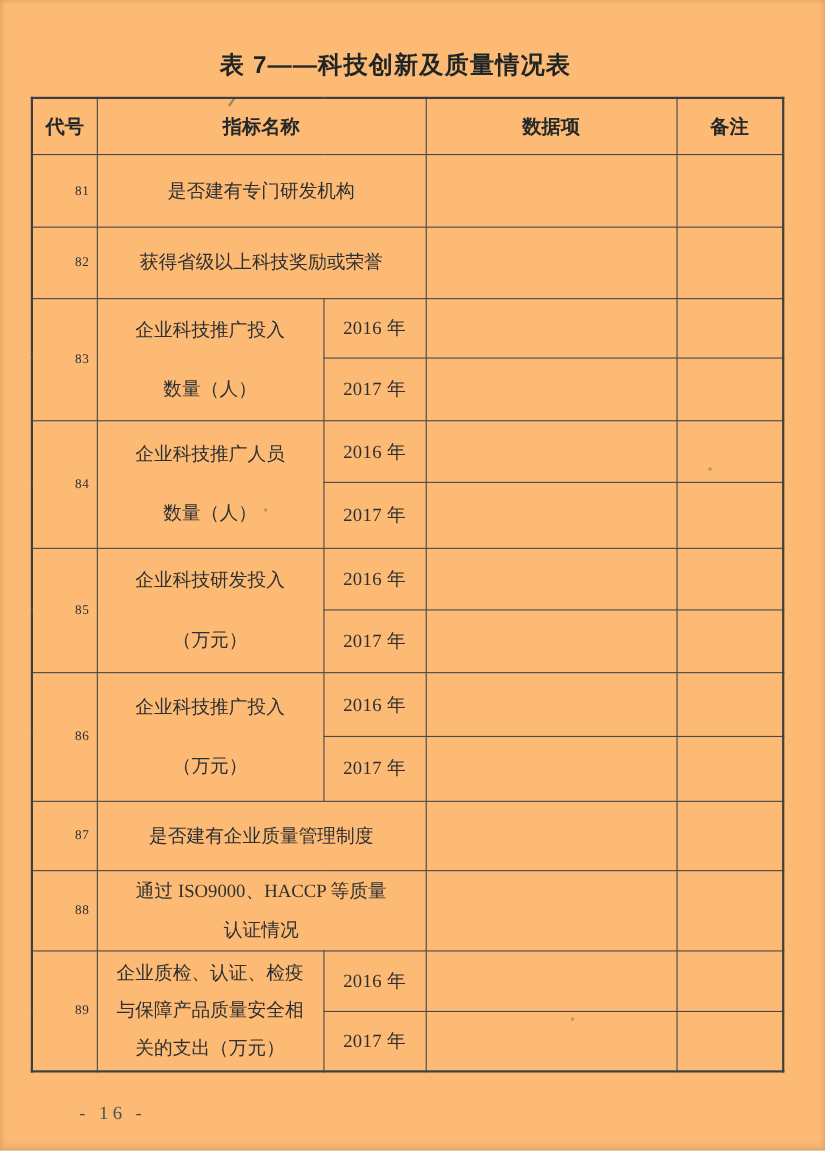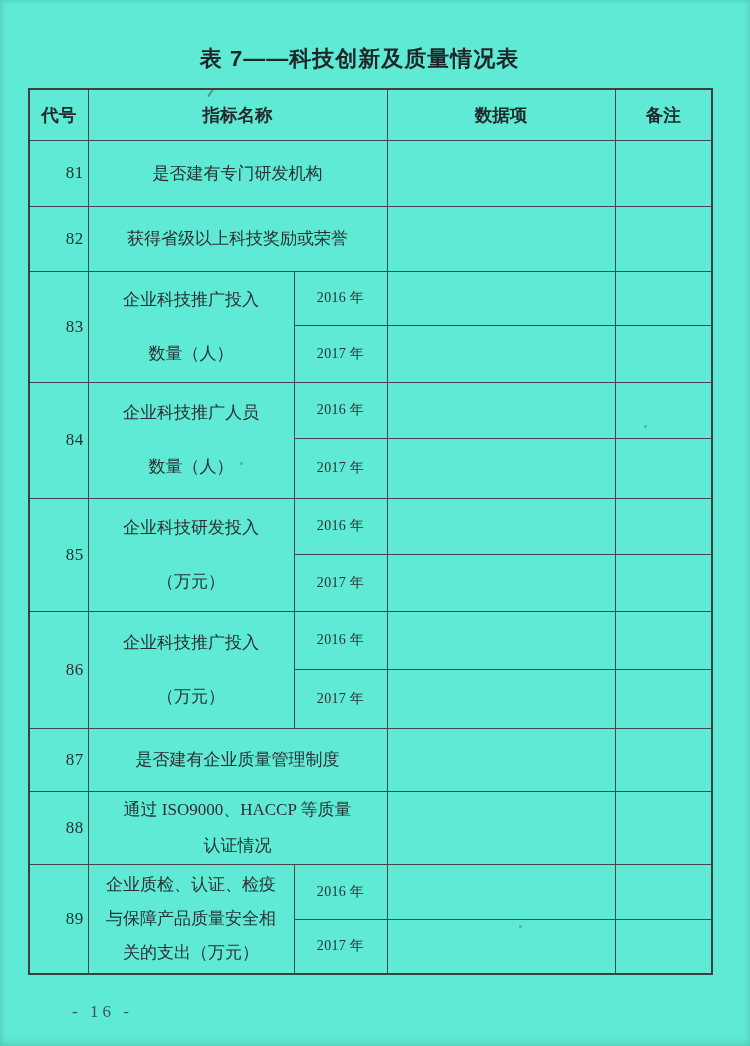--- a/index.html
+++ b/index.html
@@ -1,20 +1,20 @@
 <!DOCTYPE html>
 <html><head>
 <meta charset="utf-8">
 <style>
   html,body{margin:0;padding:0;background:#e9e9e7;}
   .page{
     position:relative;
     width:750px;height:1046px;
     margin:0;
-    background:#5eead4;
+    background:#fdba74;
     overflow:hidden;
     font-family:"Liberation Serif","DejaVu Serif",serif;
     color:#2c3033;
     box-shadow:inset 0 -4px 6px rgba(60,60,58,.10),
                inset 3px 0 5px rgba(60,60,58,.06),
                inset -2px 0 4px rgba(60,60,58,.05),
                inset 0 2px 3px rgba(60,60,58,.04);
   }
   .title{
     position:absolute;
@@ -47,22 +47,22 @@
     font-weight:bold;
     font-size:17.5px;
     color:#24282b;
   }
   
   .pad-name{padding-right:93px;}
   td.name{white-space:pre-line;}
   .lh-wide{line-height:54px;}   
   .lh-two{line-height:36px;}    
   .lh-three{line-height:34px;font-family:Liberation Serif, serif;}  
-  td.code{font-size:17px;letter-spacing:.5px;padding-left:32px;}
-  td.year{font-size:14px;letter-spacing:.3px;}
+  td.code{font-size:12px;letter-spacing:.5px;padding-left:32px;}
+  td.year{font-size:17px;letter-spacing:.3px;}
   .pagenum{
     position:absolute;
     left:36px;top:1002px;
     font-size:17px;
     letter-spacing:4px;
     color:#3e5654;
     margin-left:36px;
   }
   .speck{position:absolute;background:#4c5254;border-radius:1px;}
   .speck.tick{width:9px;height:2px;transform:rotate(-55deg);opacity:.55;}

